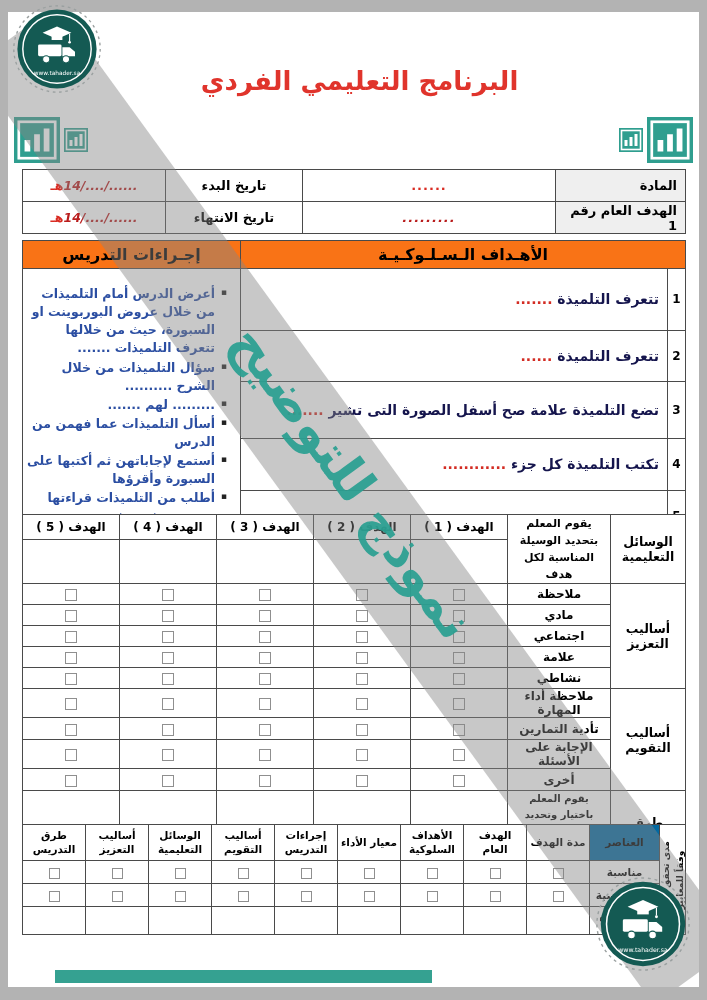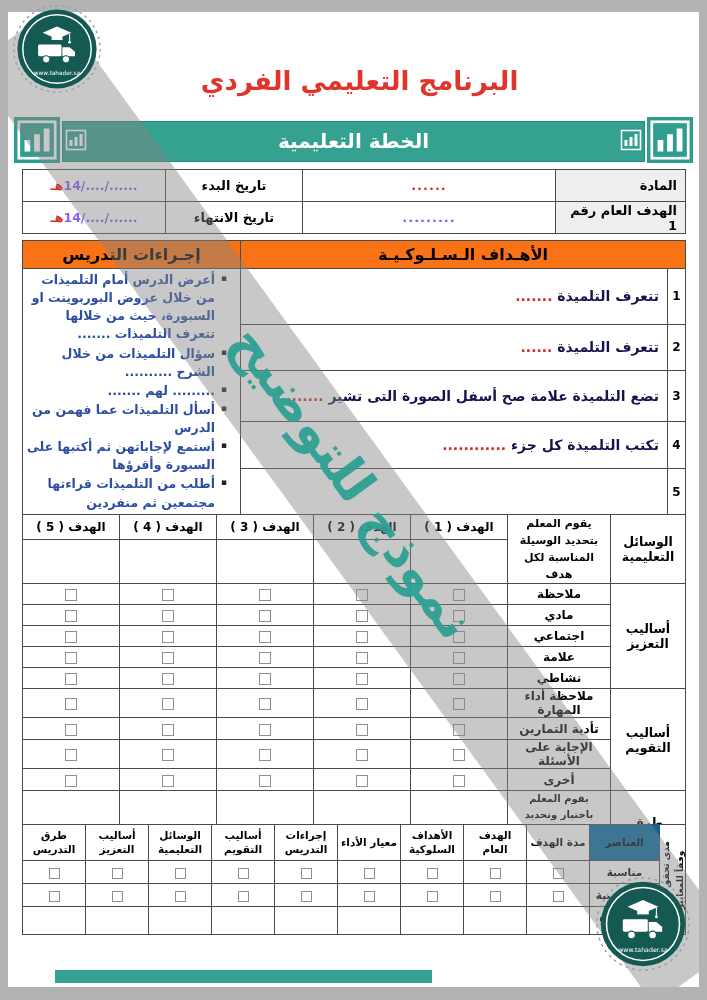--- a/index.html
+++ b/index.html
@@ -21,36 +21,36 @@
   .banner-text{color:#fff;font-size:20px;font-weight:bold;text-align:center;line-height:39px;}
   .sq{position:absolute;z-index:12;}
   .sq-big-l{left:14px;top:117px;width:46px;height:46px;}
   .sq-sm-l{left:64px;top:128px;width:24px;height:24px;}
   .sq-big-r{left:647px;top:117px;width:46px;height:46px;}
   .sq-sm-r{left:619px;top:128px;width:24px;height:24px;}
 
   
   table{border-collapse:collapse;table-layout:fixed;position:absolute;z-index:10;background:#fff;}
   td,th{border:1px solid #4a4a4a;padding:0 4px;overflow:hidden;}
-  .red{color:#d92b22;} .blue{color:#8b5cf6;}
+  .red{color:#d92b22;} .blue{color:#b91c1c;font-style:italic;}
 
   .info{left:22px;top:169px;width:663px;}
   .info td{height:31px;font-size:13px;font-weight:bold;}
   .info .lbl{background:#efefef;padding-right:8px;}
   .info .val{text-align:center;letter-spacing:1px;}
   .info .dlbl{text-align:center;}
   .info .dval{text-align:center;font-size:12.5px;}
 
   .obj{left:22px;top:240px;width:663px;}
   .obj th{background:#f97316;font-size:16px;font-weight:bold;height:27px;margin-left:28px;}
   .obj .num{text-align:center;font-weight:bold;font-size:12px;padding:0;}
   .obj .otxt{font-size:14px;font-weight:bold;color:#15154d;text-align:right;padding-right:8px;}
   .obj .odots{color:#d32b22;}
   .obj .proc{vertical-align:top;padding:2px 6px 2px 3px;}
-  .proc ul{list-style:none;margin:0 0;padding:0 10px 0 0;}
+  .proc ul{list-style:none;margin:14px 0;padding:0 10px 0 0;}
   .proc li{position:relative;padding-right:9px;font-size:12.5px;font-weight:bold;color:#2b4ea2;
            text-align:right;line-height:1.45;margin-bottom:1px;}
   .proc li::before{content:"▪";position:absolute;right:-3px;top:1px;color:#222;font-size:9px;}
 
   .mx{left:22px;top:514px;width:663px;}
   .mx th{font-size:12px;font-weight:bold;}
   .mx .cat{font-size:12.5px;font-weight:bold;text-align:center;padding:0 2px;}
   .mx .desc{font-size:11px;font-weight:bold;text-align:center;line-height:1.55;margin-top:44px;}
   .mx .desc-sm{font-size:10px;}
   .mx .item{font-size:12px;font-weight:bold;text-align:center;}
@@ -94,23 +94,20 @@
       <rect x="29" y="45" width="26" height="13" rx="1.5" fill="#fff"></rect>
       <path d="M56 48 h8 l6 5 v5 h-14 z" fill="#fff"></path>
       <circle cx="38" cy="61.5" r="4" fill="#fff" stroke="#145a53" stroke-width="1.2"></circle>
       <circle cx="60" cy="61.5" r="4" fill="#fff" stroke="#145a53" stroke-width="1.2"></circle>
       <text x="50" y="79" text-anchor="middle" font-size="6.5" fill="#ffffff">www.tahader.sa</text>
     </svg>
   </div>
 
   <div class="title">البرنامج التعليمي الفردي</div>
 
-  <div class="banner">
-    <div class="banner-text">الخطة التعليمية</div>
-  </div>
   <svg class="sq sq-big-l" viewBox="0 0 24 24">
     <rect width="24" height="24" fill="#2f9e8f"></rect>
       <rect x="2.5" y="2.5" width="19" height="19" fill="none" stroke="#fff" stroke-width="1.4"></rect>
     <rect x="5.5" y="12" width="3" height="6" fill="#fff"></rect>
       <rect x="10.5" y="9" width="3" height="9" fill="#fff"></rect>
       <rect x="15.5" y="6" width="3" height="12" fill="#fff"></rect>
   </svg>
   <svg class="sq sq-sm-l" viewBox="0 0 24 24">
     <rect width="24" height="24" fill="#2f9e8f"></rect>
       <rect x="2.5" y="2.5" width="19" height="19" fill="none" stroke="#fff" stroke-width="1.6"></rect>

